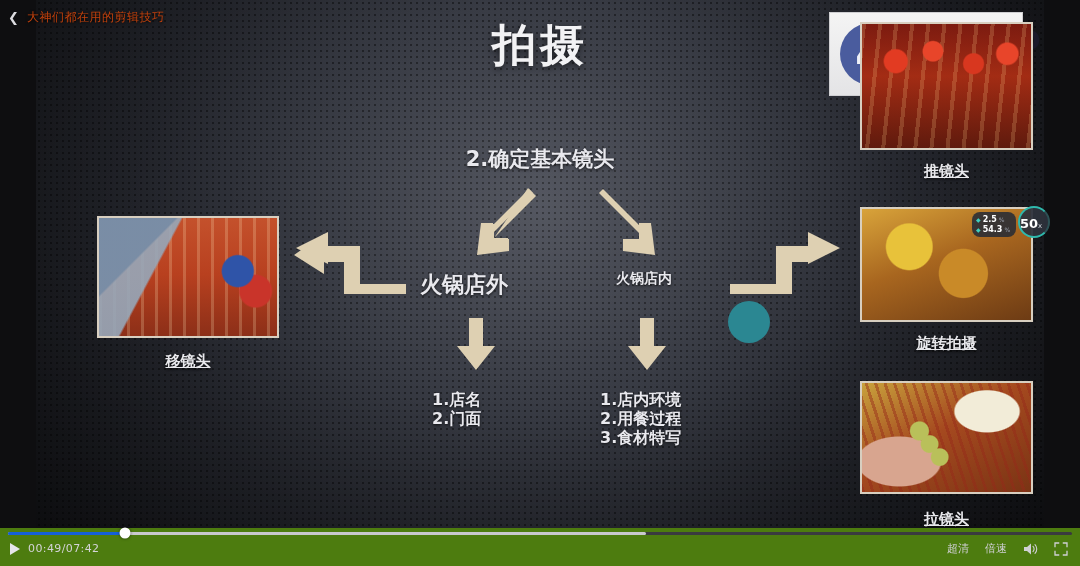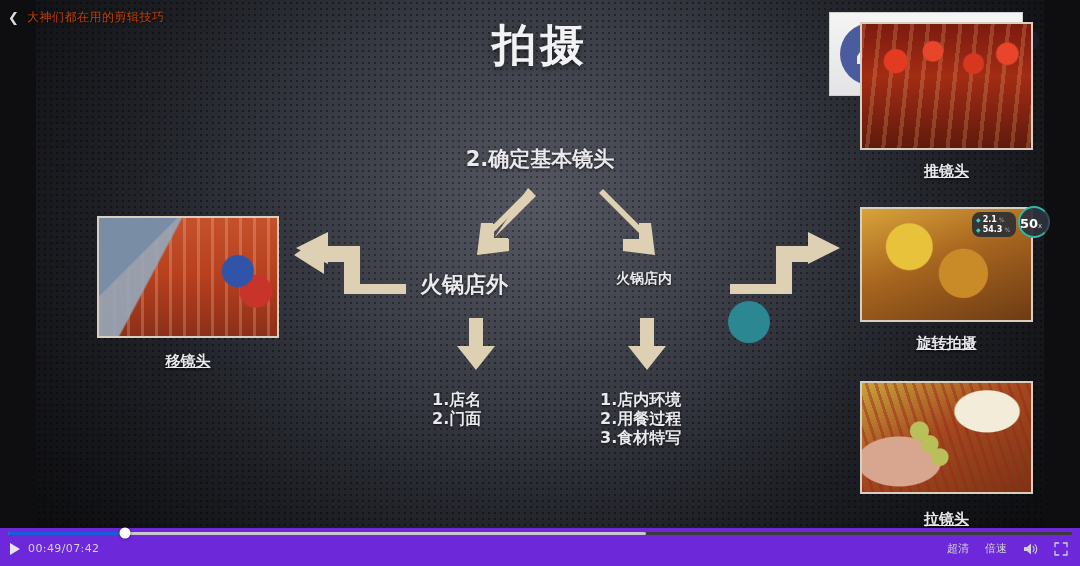--- a/index.html
+++ b/index.html
@@ -191,21 +191,21 @@
   #topbar {
     position: absolute; left: 0; top: 0; width: 1080px; height: 34px;
     display: flex; align-items: center; gap: 8px;
     padding-left: 8px;
     pointer-events: none;
   }
   #back-icon { color: #dcdce0; font-size: 13px; line-height: 1; }
   #video-title { color: #c2410c; font-size: 12px; letter-spacing: .5px; text-shadow: 0 1px 3px rgba(0,0,0,.9); }
 
   
-  #controls { position: absolute; left: 0; bottom: 0; width: 1080px; height: 38px; background: #6d28d9; }
+  #controls { position: absolute; left: 0; bottom: 0; width: 1080px; height: 38px; background: #4d7c0f; }
   #progress-wrap { position: absolute; left: 8px; right: 8px; top: 0; height: 10px; display: flex; align-items: center; }
   #progress-track { position: relative; width: 100%; height: 3px; background: #3a3a3f; border-radius: 2px; }
   #progress-buffer { position: absolute; left: 0; top: 0; height: 3px; background: #c9c9cd; border-radius: 2px; }
   #progress-played { position: absolute; left: 0; top: 0; height: 3px; background: #1560d8; border-radius: 2px; }
   #progress-handle {
     position: absolute; top: 50%; width: 11px; height: 11px; border-radius: 50%;
     background: #fff; transform: translate(-50%,-50%);
     box-shadow: 0 0 3px rgba(0,0,0,.6);
   }
   #ctl-left { position: absolute; left: 10px; top: 14px; display: flex; align-items: center; gap: 8px; }
@@ -312,21 +312,21 @@
     <div class="caption" id="cap-r3">拉镜头</div>
   </div>
 
   <div class="pillar left"></div>
   <div class="pillar right"></div>
 
   <div id="hud">
     <div id="hud-stats">
       <div class="row">
         <span class="tick">◆</span>
-        <span class="num">2.1</span>
+        <span class="num">2.5</span>
         <span class="unit">%</span>
       </div>
       <div class="row">
         <span class="tick">◆</span>
         <span class="num">54.3</span>
         <span class="unit">%</span>
       </div>
     </div>
     <div id="hud-badge">
       <span class="val">50</span>

